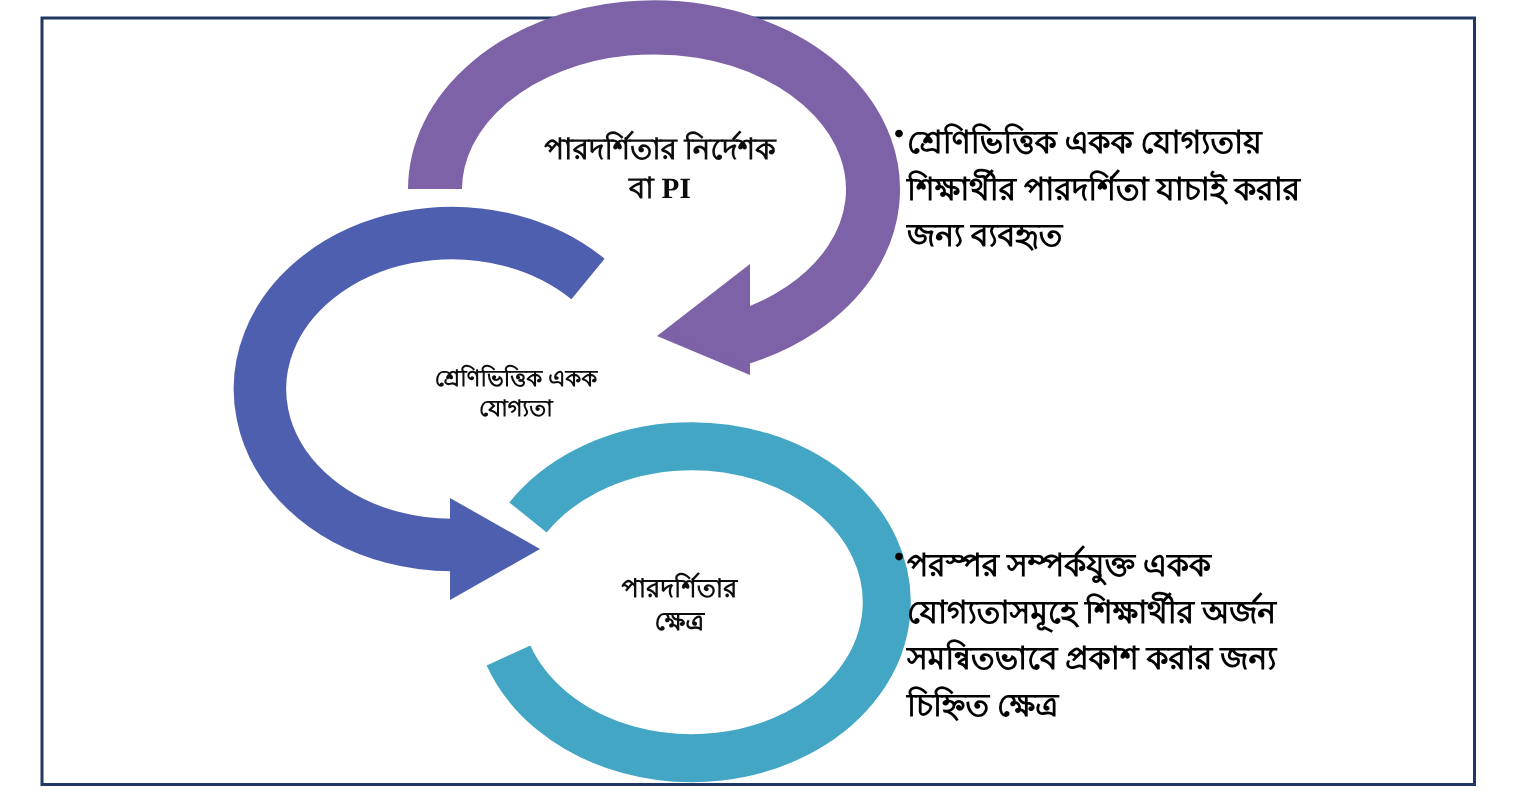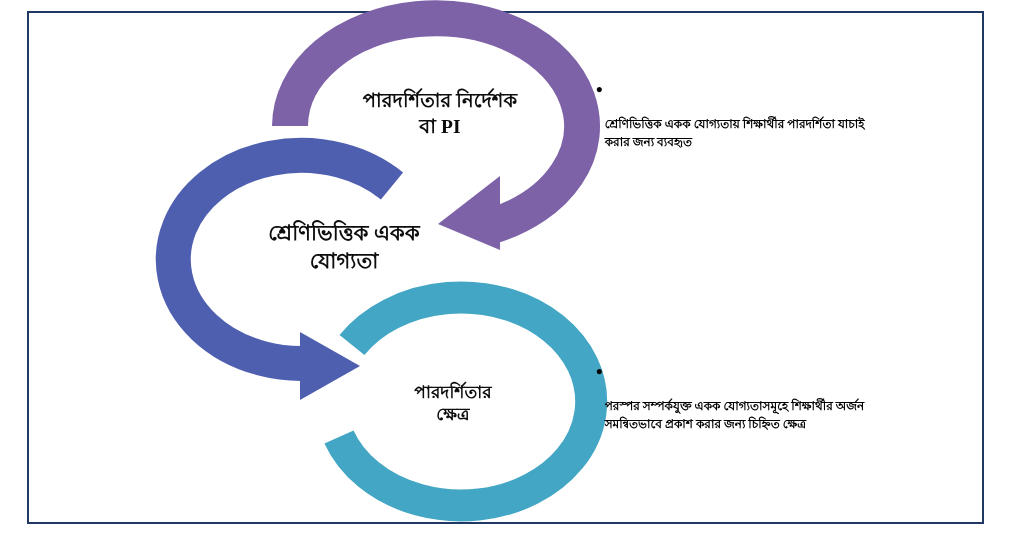--- a/index.html
+++ b/index.html
@@ -47,23 +47,23 @@
     white-space: pre-line;
   }
   #label-pi {
     left: 320px;
     top: 88px;
     width: 240px;
     font-size: 19.5px;
   }
   #label-unit {
     left: 228px;
-    top: 220px;
+    top: 244px;
     width: 232px;
-    font-size: 21px;
+    font-size: 15px;
   }
   #label-domain {
     left: 348px;
     top: 382px;
     width: 210px;
     font-size: 17px;
   }
   .bullet-block {
     position: absolute;
     display: flex;
@@ -74,23 +74,22 @@
   .bullet-dot {
     flex: 0 0 auto;
     font-size: 19px;
     line-height: 1.05;
     margin-right: 2px;
     color: #000000;
   }
   .bullet-text {
     flex: 1 1 auto;
     line-height: 1.48;
-    font-size: 12px;
+    font-size: 21px;
     white-space: pre-line;
-    margin-top: 36px;
   }
   #bullet-pi {
     left: 596px;
     top: 80px;
     width: 292px;
   }
   #bullet-domain {
     left: 596px;
     top: 362px;
     width: 300px;

